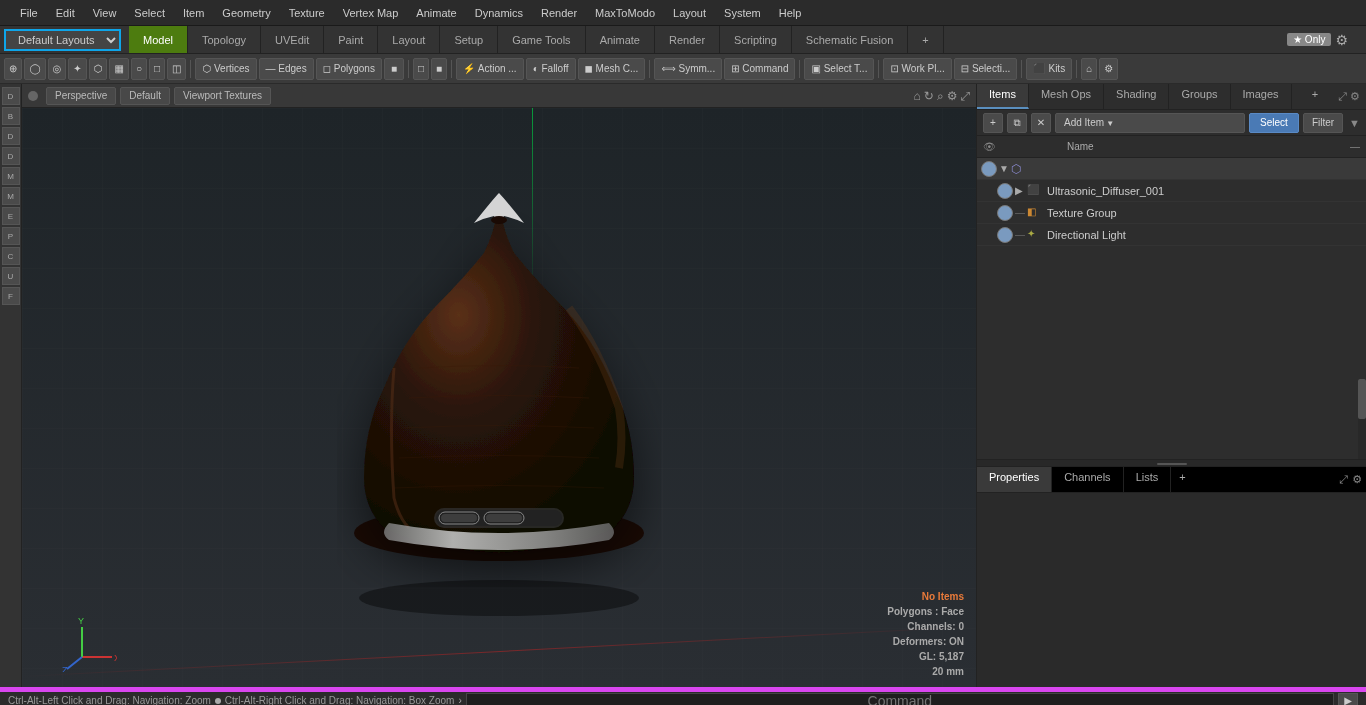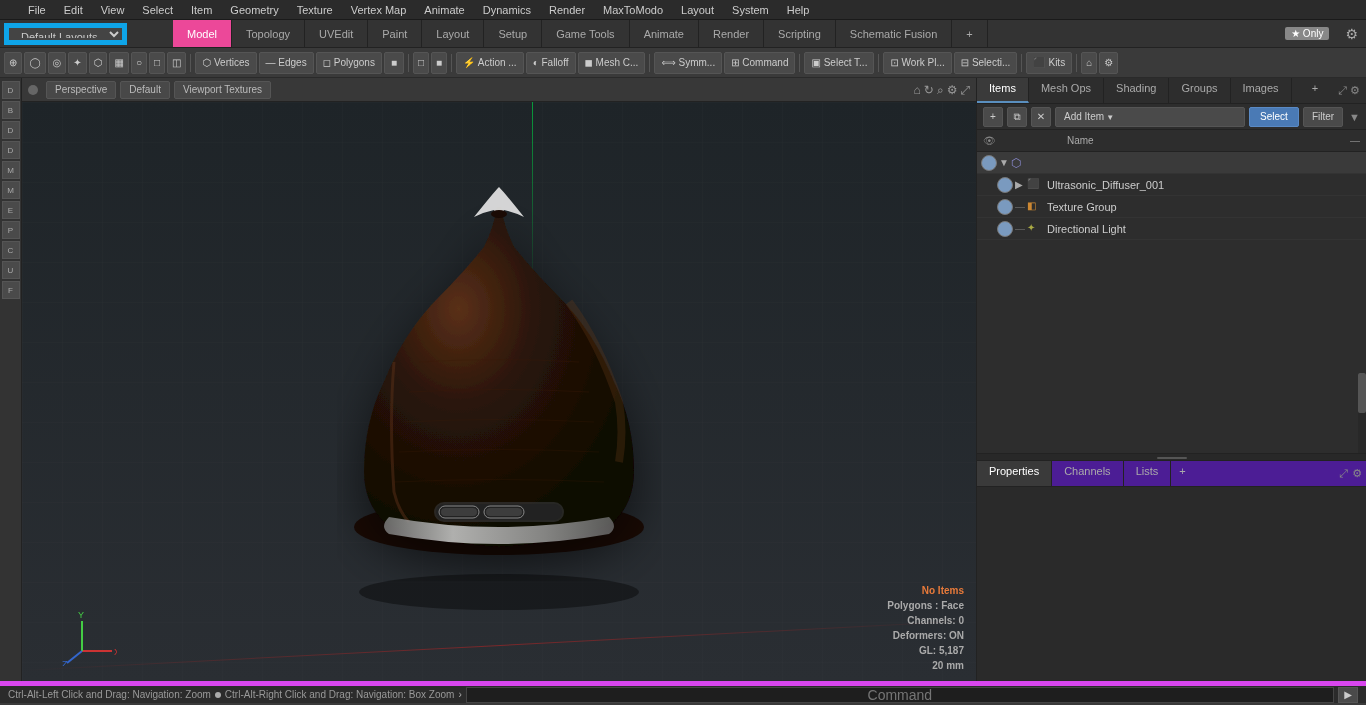--- a/index.html
+++ b/index.html
@@ -1,28 +1,28 @@
 <!DOCTYPE html>
 <html><head>
   <meta charset="utf-8">
   <style>
     * { margin: 0; padding: 0; box-sizing: border-box; }
     body { width: 1366px; height: 705px; overflow: hidden; background: #3a3a3a; font-family: Arial, sans-serif; font-size: 11px; color: #ccc; }
 
     
-    #menu-bar { display: flex; align-items: center; height: 20px; background: #2b2b2b; border-bottom: 1px solid #1a1a1a; padding: 0 20px; gap: 2px; }
+    #menu-bar { display: flex; align-items: center; height: 26px; background: #2b2b2b; border-bottom: 1px solid #1a1a1a; padding: 0 12px; gap: 2px; }
     .menu-item { padding: 2px 8px; color: #ccc; cursor: pointer; font-size: 11px; }
 
     
     #layouts-bar { display: flex; align-items: center; height: 28px; background: #333; border-bottom: 1px solid #222; }
-    #layout-dropdown { background: #444; border: 5px solid #0ea5e9; color: #ccc; padding: 2px 8px; font-size: 11px; cursor: pointer; height: 22px; margin-left: 4px; }
+    #layout-dropdown { background: #444; border: 2px solid #0ea5e9; color: #ccc; padding: 2px 8px; font-size: 11px; cursor: pointer; height: 22px; margin-left: 4px; }
     .layout-tabs { display: flex; height: 100%; margin-left: 8px; flex: 1; }
     .layout-tab { padding: 4px 14px; color: #aaa; cursor: pointer; font-size: 11px; border-right: 1px solid #222; display: flex; align-items: center; }
-    .layout-tab.active { background: #ec4899; color: #fff; margin-left: 38px; }
-    #layouts-right { margin-left: auto; display: flex; align-items: center; gap: 16px; padding-right: 8px; }
+    .layout-tab.active { background: #4d7c0f; color: #fff; }
+    #layouts-right { margin-left: auto; display: flex; align-items: center; gap: 4px; padding-right: 18px; }
     .star-badge { background: #888; color: #fff; font-size: 10px; padding: 1px 6px; border-radius: 2px; }
     .add-layout-btn { color: #aaa; cursor: pointer; font-size: 14px; }
 
     
     #toolbar { display: flex; align-items: center; height: 30px; background: #3a3a3a; border-bottom: 1px solid #2a2a2a; padding: 0 4px; gap: 2px; flex-wrap: nowrap; overflow: hidden; }
     .tool-btn { background: #4a4a4a; border: 1px solid #555; color: #ccc; padding: 2px 6px; font-size: 10px; cursor: pointer; height: 22px; white-space: nowrap; border-radius: 2px; }
     .tool-separator { width: 1px; height: 18px; background: #555; margin: 0 2px; }
     .tool-btn-icon { background: #4a4a4a; border: 1px solid #555; color: #ccc; padding: 2px 4px; font-size: 10px; cursor: pointer; height: 22px; border-radius: 2px; }
 
     
@@ -88,21 +88,21 @@
     #item-tree::-webkit-scrollbar { width: 8px; }
     #item-tree::-webkit-scrollbar-track { background: #2a2a2a; }
     #item-tree::-webkit-scrollbar-thumb { background: #555; }
 
     
     #tree-divider { height: 8px; background: #282828; border-top: 1px solid #222; border-bottom: 1px solid #222; cursor: ns-resize; position: relative; }
     #tree-divider::after { content: ''; position: absolute; left: 50%; top: 3px; transform: translateX(-50%); width: 30px; height: 2px; background: #555; border-radius: 1px; }
 
     
     #properties-panel { height: 220px; display: flex; flex-direction: column; }
-    #prop-tabs { display: flex; height: 26px; background: #4c1d95; border-bottom: 1px solid #222; }
+    #prop-tabs { display: flex; height: 26px; background: #000000; border-bottom: 1px solid #222; }
     .prop-tab { padding: 4px 12px; color: #aaa; cursor: pointer; font-size: 11px; border-right: 1px solid #222; }
     .prop-tab.active { background: #3a3a3a; color: #fff; }
     .prop-tab-plus { padding: 4px 8px; color: #aaa; cursor: pointer; }
     #prop-content { flex: 1; background: #2a2a2a; }
     #prop-panel-icons { margin-left: auto; display: flex; align-items: center; gap: 4px; padding-right: 4px; }
 
     
     #status-bar { height: 22px; background: #2b2b2b; border-top: 5px solid #d946ef; display: flex; align-items: center; padding: 0 8px; gap: 4px; font-size: 10px; color: #999; }
     #command-input { flex: 1; background: #1e1e1e; border: 1px solid #444; color: #ccc; height: 16px; font-size: 14px; padding: 0 16px; text-align: center; }
     .status-dot { width: 6px; height: 6px; background: #aaa; border-radius: 50%; }

